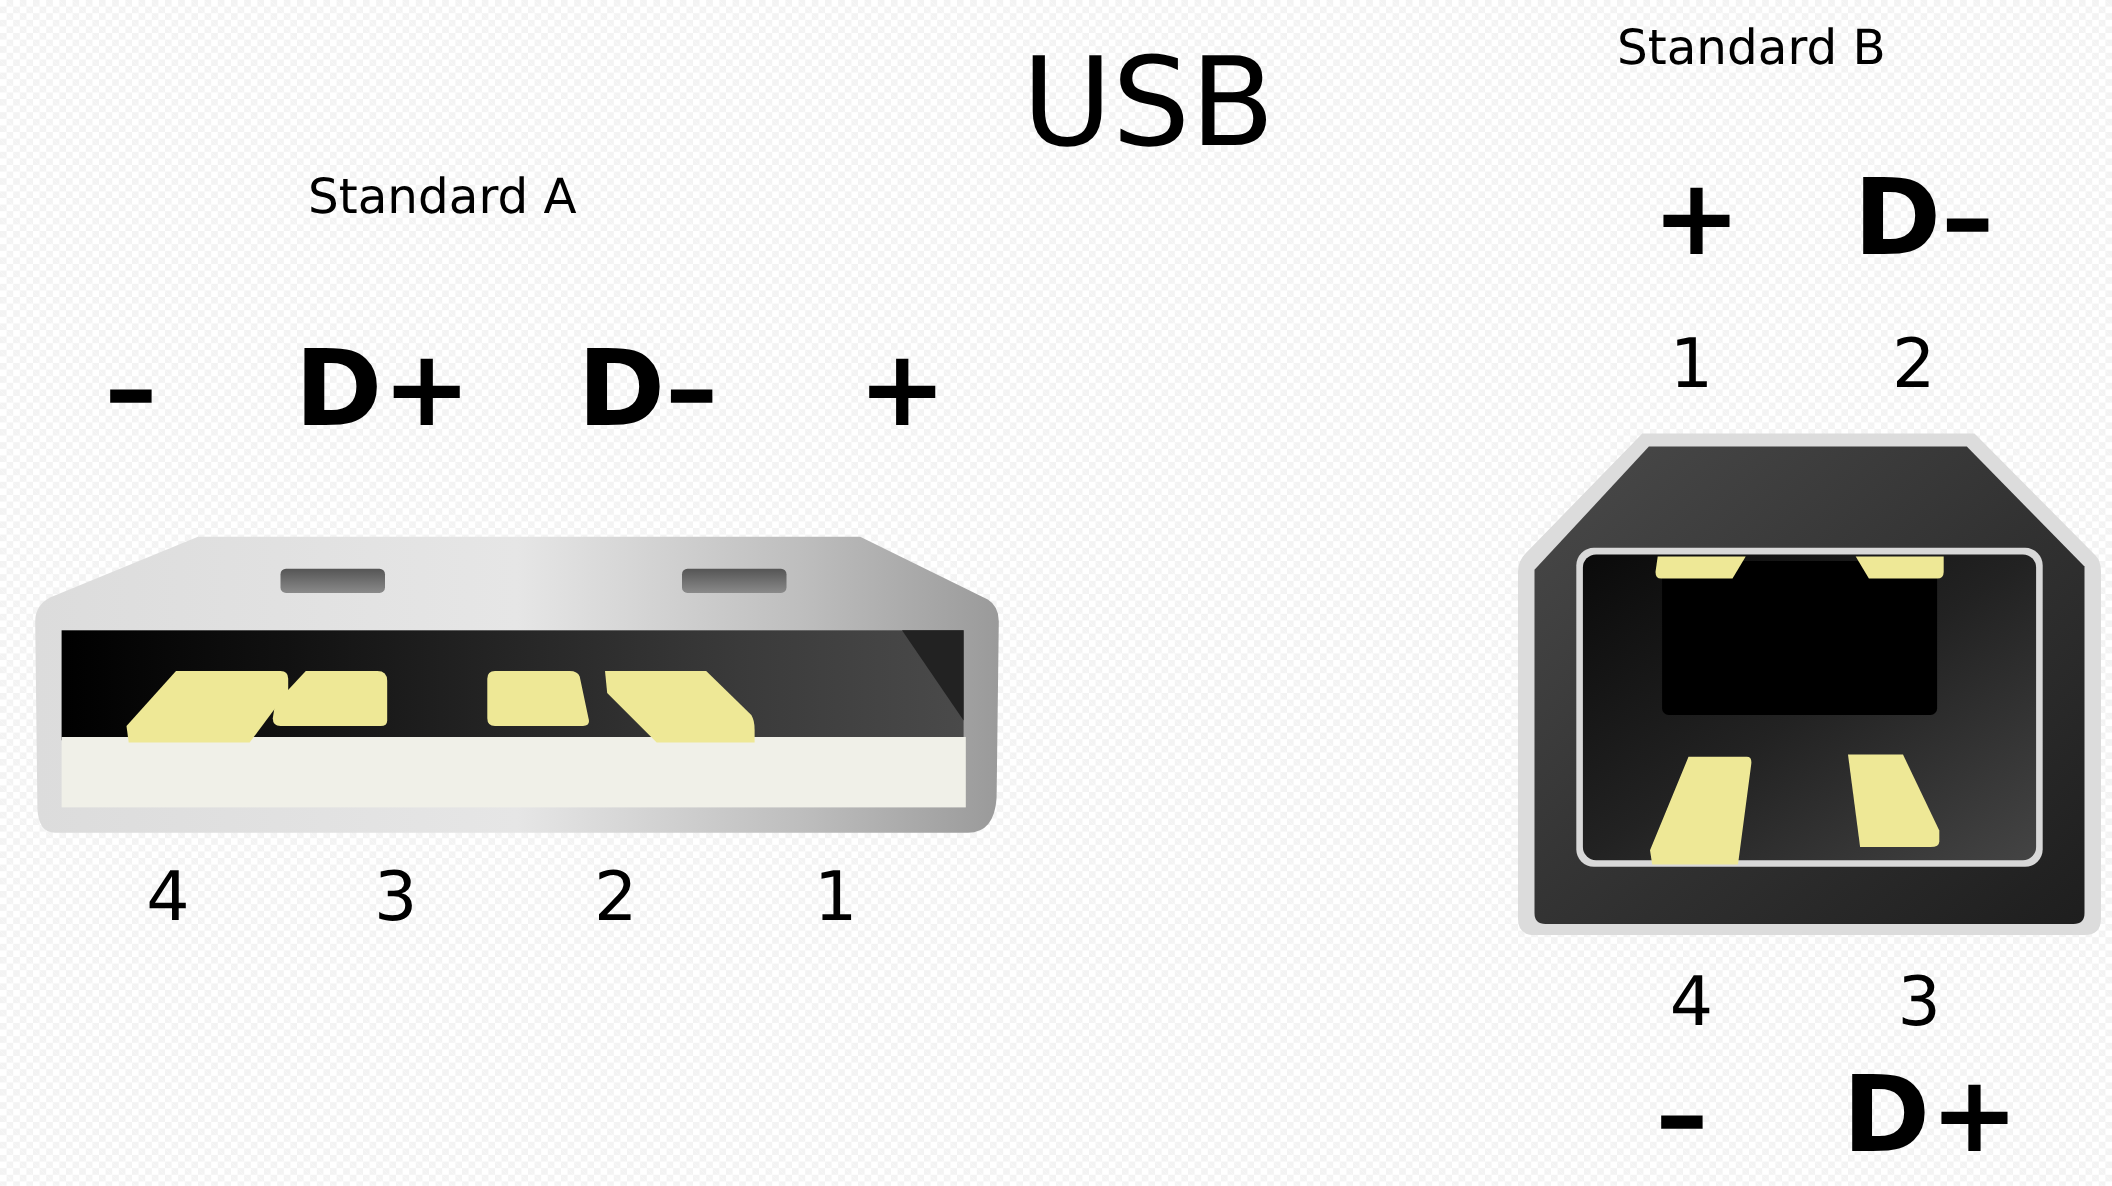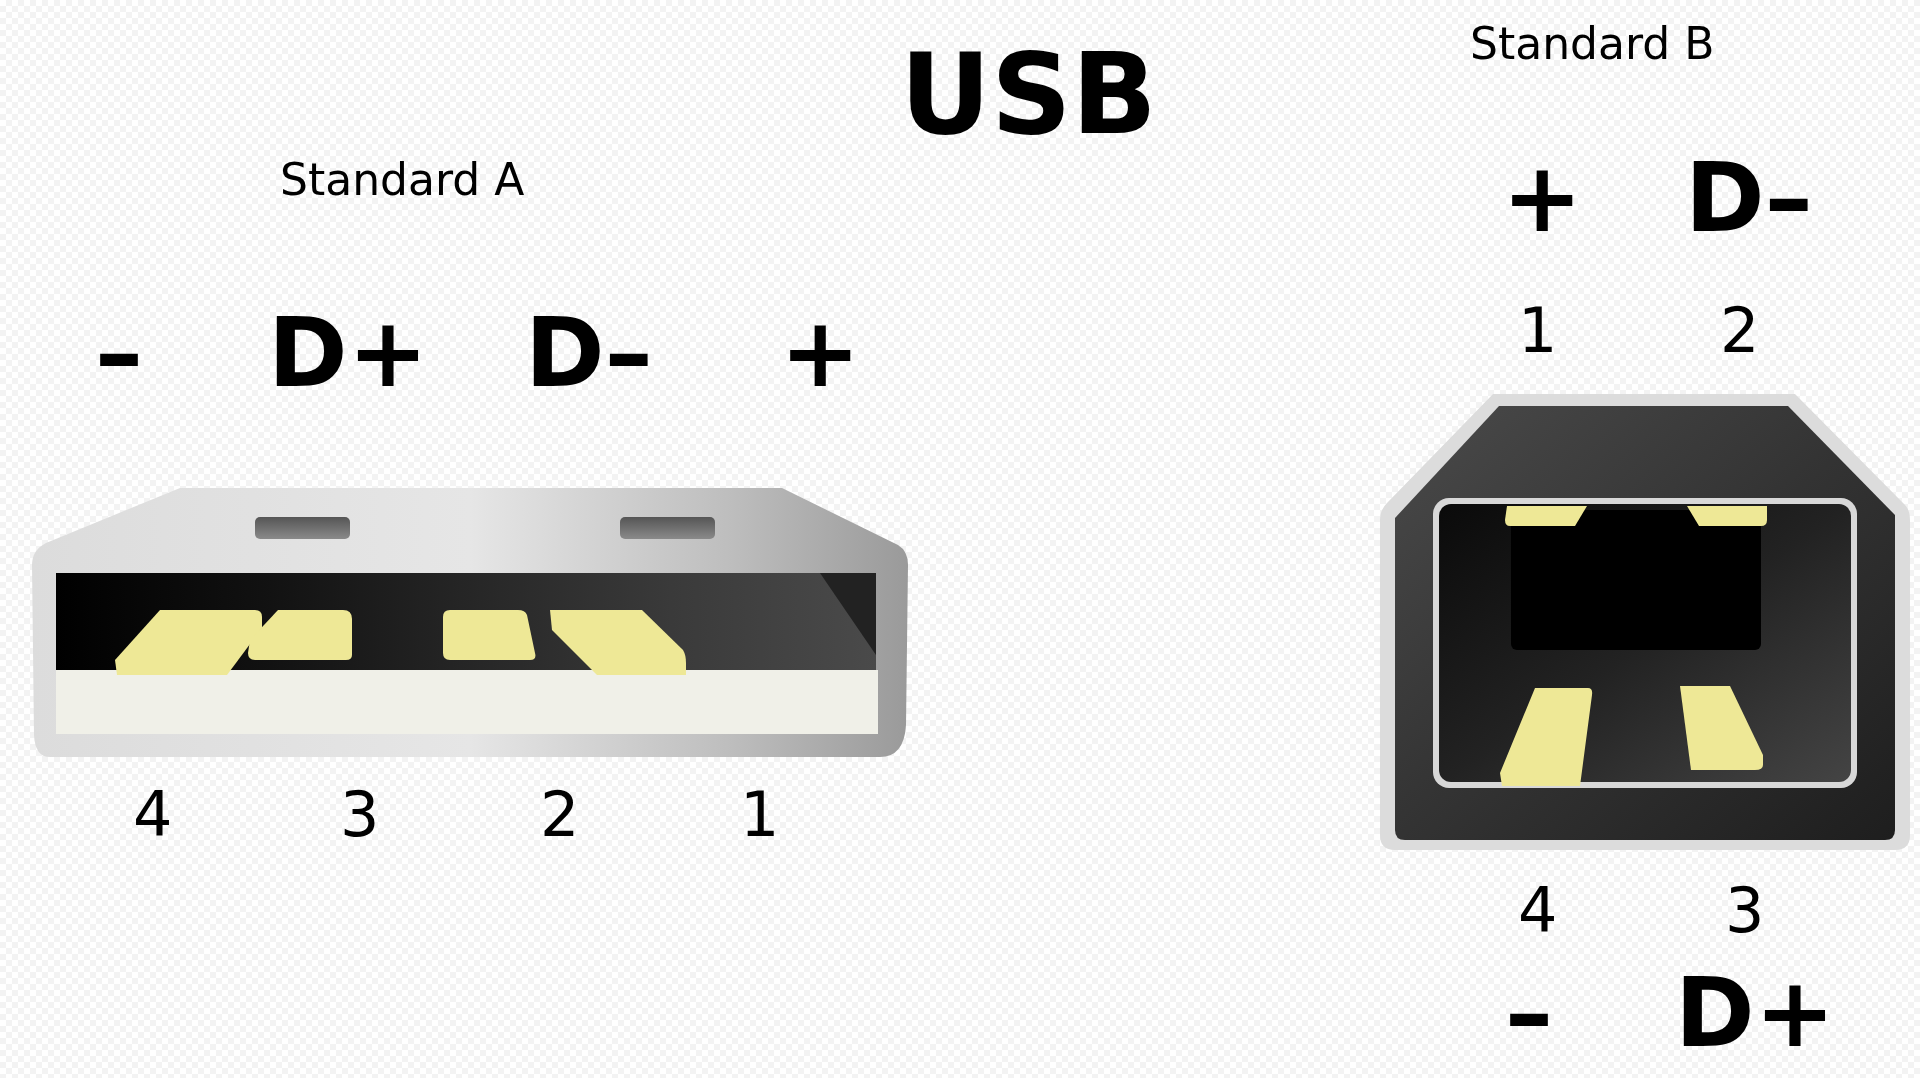--- a/index.html
+++ b/index.html
@@ -8,21 +8,21 @@
     background-color:#ffffff;
     background-image:
       linear-gradient(45deg, #f3f3f3 25%, transparent 25%, transparent 75%, #f3f3f3 75%),
       linear-gradient(45deg, #f3f3f3 25%, transparent 25%, transparent 75%, #f3f3f3 75%);
     background-size:12px 12px;
     background-position:0 0, 6px 6px;
     font-family:"DejaVu Sans", sans-serif;
     color:#000;
   }
   .lbl { position:absolute; white-space:nowrap; line-height:1; }
-  .title { font-weight:bold; font-size:112px; }
+  .title { font-weight:normal; font-size:112px;margin-left:29px; }
   .sub { font-size:44px; }
   .sig { font-weight:bold; font-size:96px; }
   .pin { font-size:62px; }
   svg.art { position:absolute; }
 </style>
 </head>
 <body>
 
 <div>
 

